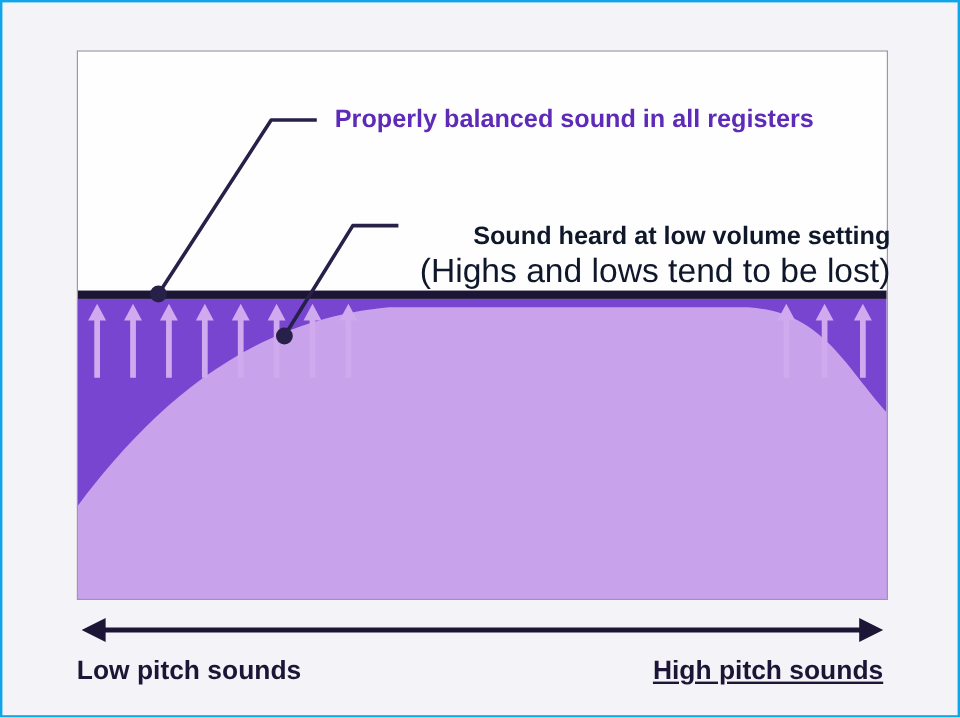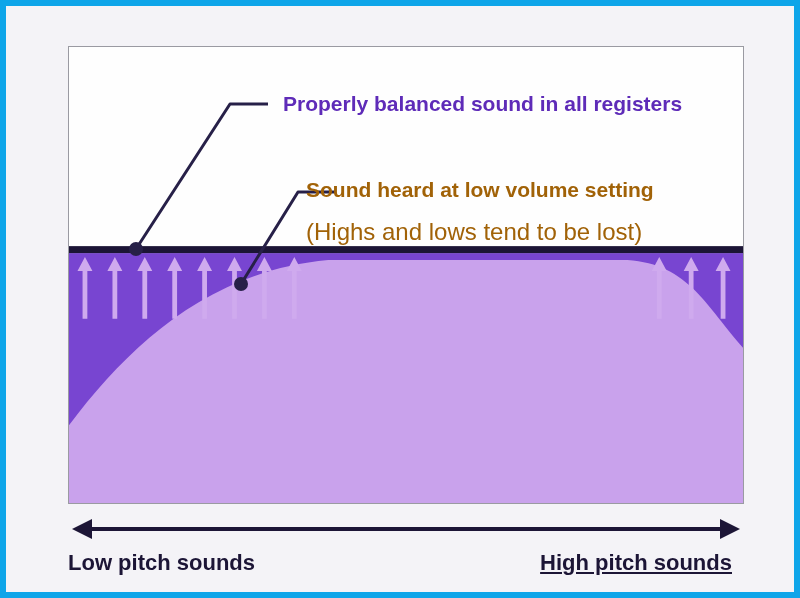--- a/index.html
+++ b/index.html
@@ -6,21 +6,21 @@
     margin: 0;
     padding: 0;
     background: #e8e8ec;
     font-family: "Liberation Sans", sans-serif;
   }
   .page {
     position: relative;
     width: 800px;
     height: 598px;
     background: #f4f3f7;
-    border: 6px solid #0ea5e9;
+    border: 2px solid #0ea5e9;
     box-sizing: border-box;
     overflow: hidden;
   }
   .chart-box {
     position: absolute;
     left: 62px;
     top: 40px;
     width: 676px;
     height: 458px;
     background: #fefefe;
@@ -47,35 +47,35 @@
     top: 86px;
     font-size: 21px;
     font-weight: bold;
     color: #5e2bb8;
     white-space: nowrap;
     z-index: 6;
   }
   .label-lowvol-wrap {
     position: absolute;
     left: 300px;
-    top: 172px;
+    top: 183px;
     width: 440px;
-    text-align: left;
-    color: #a16207;
+    text-align: right;
+    color: #0f172a;
     z-index: 6;
   }
   .label-lowvol-main {
     font-size: 21px;
     font-weight: bold;
     white-space: nowrap;
   }
   .label-lowvol-note {
-    font-size: 24px;
+    font-size: 28px;
     font-weight: normal;
-    margin-top: 16px;
+    margin-top: 1px;
     white-space: nowrap;
   }
   .axis-label {
     position: absolute;
     top: 544px;
     font-size: 22px;
     font-weight: bold;
     color: #1c1536;
     white-space: nowrap;
     z-index: 6;

